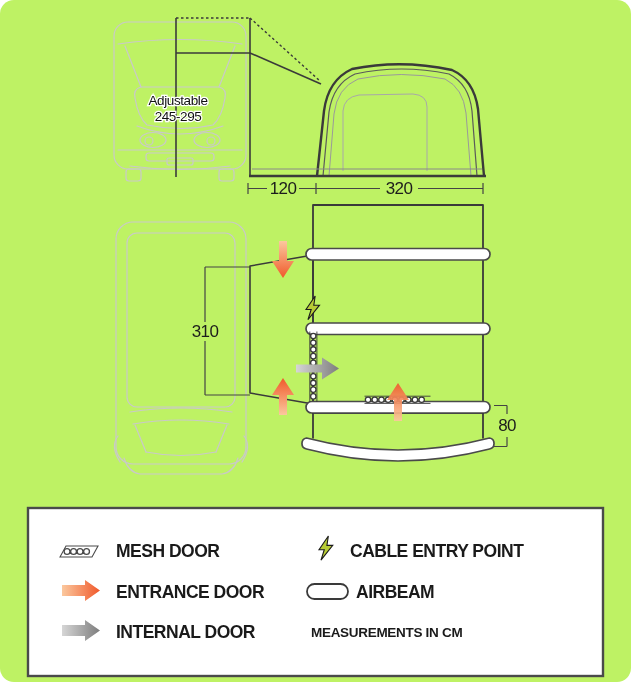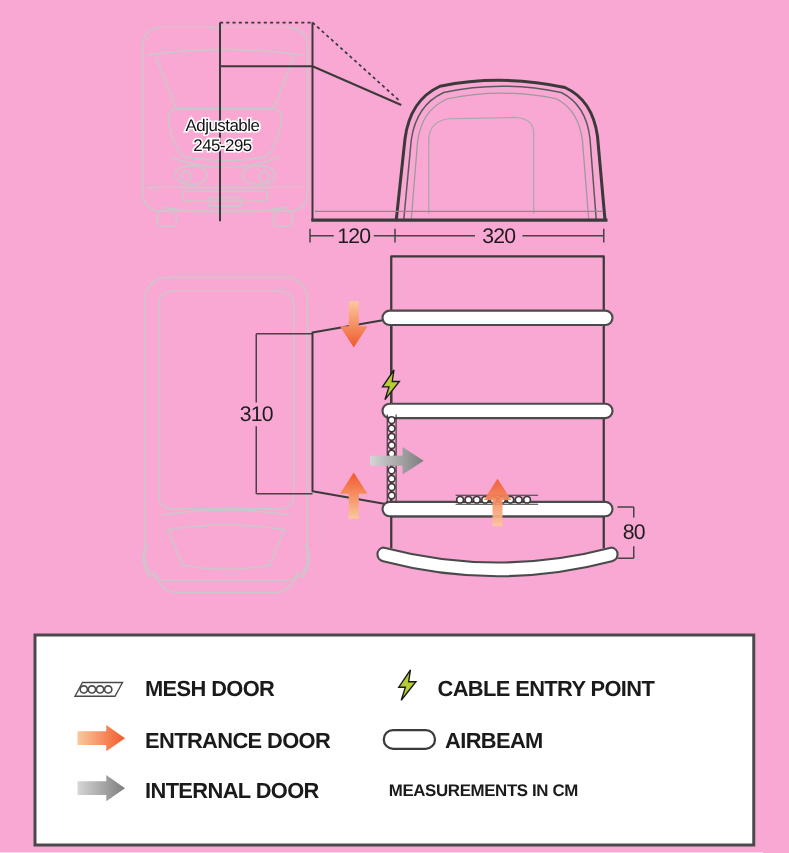--- a/index.html
+++ b/index.html
@@ -1,17 +1,17 @@
 <!DOCTYPE html>
 <html><head>
 <meta charset="utf-8">
 <style>
   html,body{margin:0;padding:0;background:#fff;}
-  #canvas{position:relative;width:631px;height:682px;background:#f9a8d4;overflow:hidden;
-          font-family:"Liberation Sans",sans-serif;}
+  #canvas{position:relative;width:631px;height:682px;background:#bef264;overflow:hidden;
+          font-family:"Liberation Sans",sans-serif;border-radius:14px;}
   svg{display:block;}
   .dim{font:400 17px "Liberation Sans",sans-serif;fill:#1c1c1c;letter-spacing:-0.6px;text-anchor:middle;}
   .sm{font:400 13.5px "Liberation Sans",sans-serif;fill:#111;letter-spacing:-0.4px;text-anchor:middle;
       paint-order:stroke;stroke:#fff;stroke-width:2.5px;}
   .lbl{font:600 17.5px "Liberation Sans",sans-serif;fill:#1a1a1a;letter-spacing:-0.5px;}
   .note{font:700 13.5px "Liberation Sans",sans-serif;fill:#1a1a1a;letter-spacing:-0.3px;}
   .van{stroke:#c9c9c9;fill:none;stroke-width:1.2;stroke-linejoin:round;stroke-linecap:round;}
   .ink{stroke:#3a3a3a;fill:none;stroke-linejoin:round;}
 </style>
 </head>

